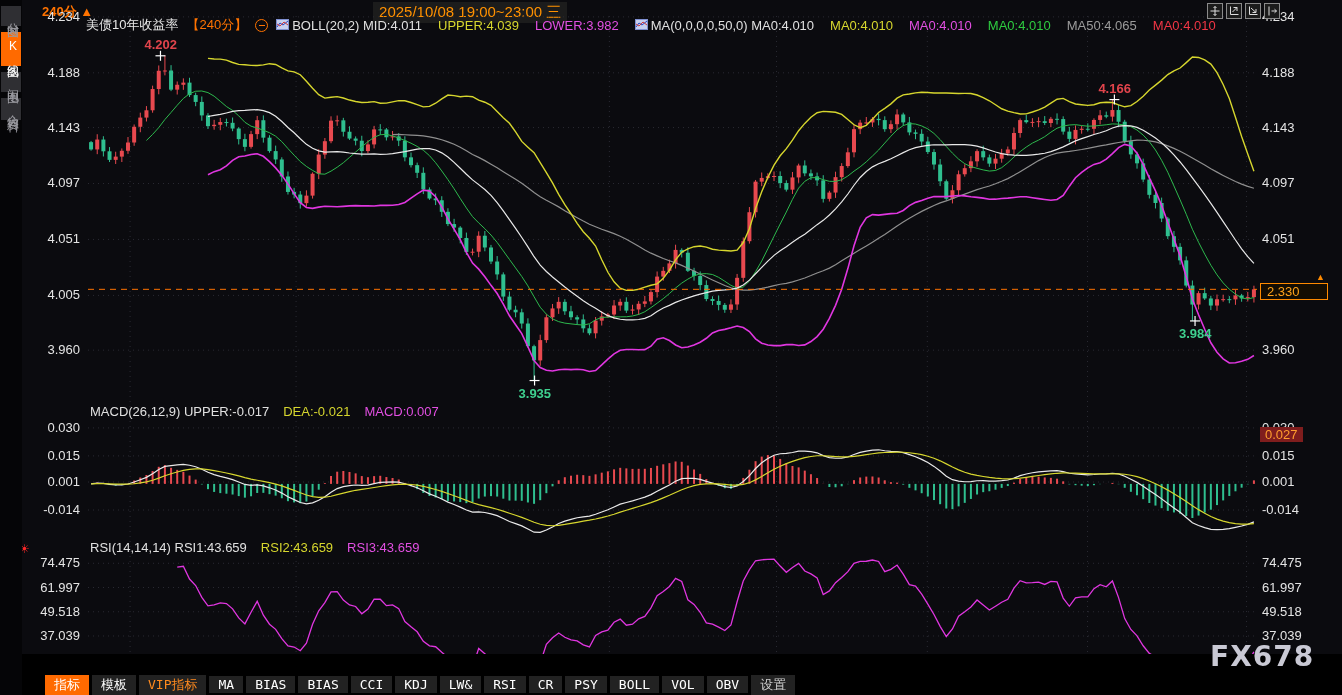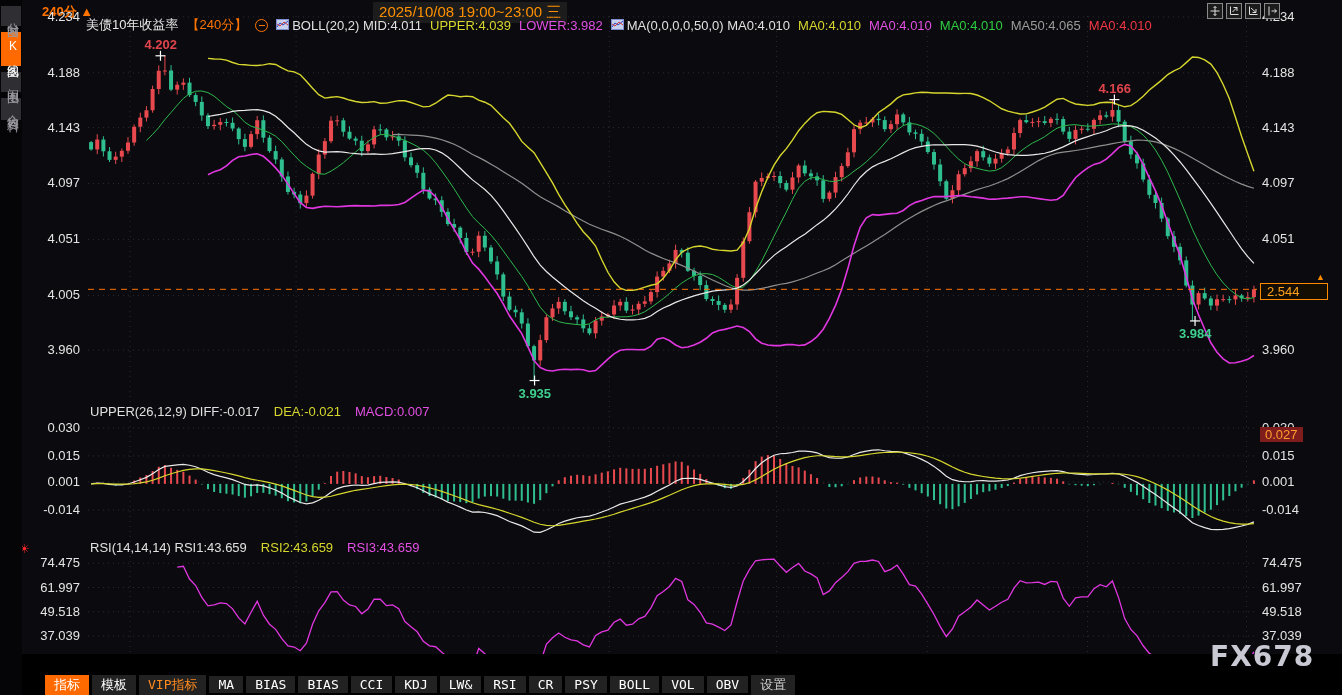--- a/index.html
+++ b/index.html
@@ -65,21 +65,21 @@
     <div class="side-tab">分时图</div>
     <div class="side-tab active">K线图</div>
     <div class="side-tab">闪电图</div>
     <div class="side-tab">合约资料</div>
   </div>
 
 <div id="header">
   <span id="title">美债10年收益率</span>
   <span id="period">【240分】</span>
   <span class="minus-circle"></span>
-  <span id="header-indicators" style="display:inline-flex;gap:8px;align-items:center;">
+  <span id="header-indicators" style="display:inline-flex;gap:16px;align-items:center;">
       <span class="ind-item">
         <span><svg width="13" height="11" viewBox="0 0 13 11">
             <rect x="0.5" y="0.5" width="12" height="10" fill="#c7d0ef" stroke="#7f8fd0"></rect>
             <polyline points="1,8 4,4 7,6 12,2" fill="none" stroke="#2746c4"></polyline>
             <polyline points="1,5 4,7 8,3 12,6" fill="none" stroke="#d03a3a"></polyline>
           </svg></span>
         <span style="color: rgb(224, 224, 224);">BOLL(20,2) MID:4.011</span>
       </span>
       <span class="ind-item">
         <span style="color: rgb(214, 214, 46);">UPPER:4.039</span>
@@ -784,31 +784,31 @@
     <div class="xlab" style="left: 882.342px; top: 658px;">11/10</div>
     <div class="xlab" style="left: 1042.49px; top: 658px;">11/19</div>
     <div class="xlab" style="left: 1201.48px; top: 658px;">11/29</div>
     <div class="anno" style="left: 144.478px; top: 36.7868px; color: rgb(226, 68, 76);">4.202</div>
     <div class="anno" style="left: 1098.38px; top: 80.5737px; color: rgb(226, 68, 76);">4.166</div>
     <div class="anno" style="left: 518.558px; top: 385.539px; color: rgb(63, 208, 143);">3.935</div>
     <div class="anno" style="left: 1179.04px; top: 325.94px; color: rgb(63, 208, 143);">3.984</div>
   </div>
 
 <div id="macd-header" class="panel-header">
-    <span style="color: rgb(224, 224, 224);">UPPER(26,12,9) DIFF:-0.017</span>
+    <span style="color: rgb(224, 224, 224);">MACD(26,12,9) UPPER:-0.017</span>
     <span style="color: rgb(214, 214, 46);">DEA:-0.021</span>
     <span style="color: rgb(226, 79, 226);">MACD:0.007</span>
   </div>
 <div id="rsi-header" class="panel-header">
     <span style="color: rgb(224, 224, 224);">RSI(14,14,14) RSI1:43.659</span>
     <span style="color: rgb(214, 214, 46);">RSI2:43.659</span>
     <span style="color: rgb(226, 79, 226);">RSI3:43.659</span>
   </div>
 
-<div id="price-badge">2.544</div>
+<div id="price-badge">2.330</div>
 <div id="price-badge-arrow">▲</div>
 <div id="macd-badge">0.027</div>
 <div id="alert-marker">☀</div>
 
 <div id="xaxis-row"></div>
 <div id="interval-btn">
   <span>240分</span>
   <span>▲</span>
 </div>
 <div id="highlight-date" style="left: 373.066px;">2025/10/08 19:00~23:00 三</div>

